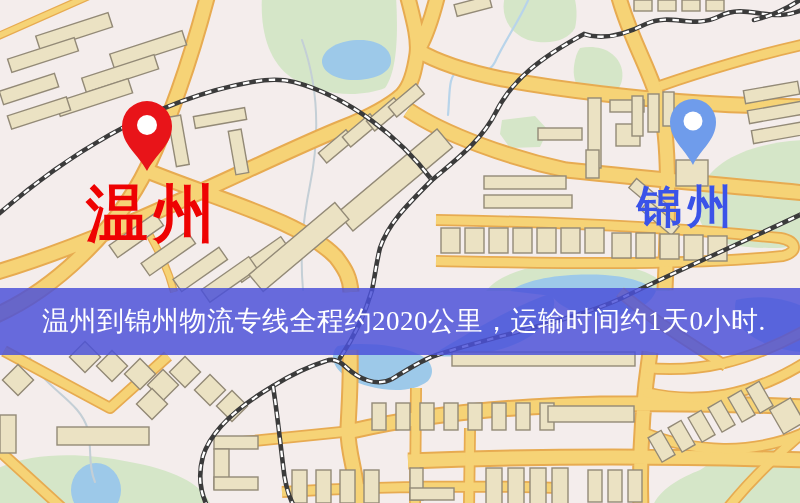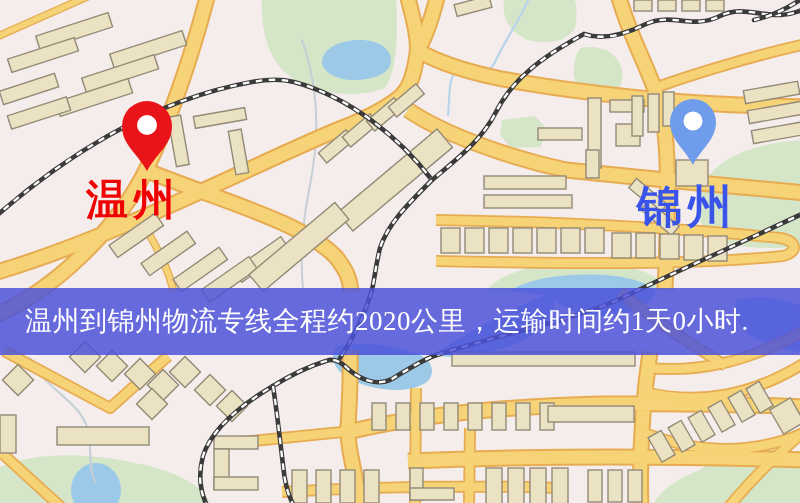--- a/index.html
+++ b/index.html
@@ -20,26 +20,26 @@
   .edge-minor{stroke-width:8;}  .fill-minor{stroke-width:5.5;}
   .bld{fill:var(--building-fill,#ebe2c3);stroke:var(--building-edge,#938a77);stroke-width:1.4;}
   .rail-base{fill:none;stroke:var(--railway-dark,#3b3b3b);stroke-width:4.6;stroke-linecap:round;}
   .rail-dash{fill:none;stroke:var(--railway-light,#ffffff);stroke-width:2.3;stroke-dasharray:6.5 6.5;}
 
   .pin{position:absolute;line-height:0;}
   .pin-origin{left:119px;top:99px;width:56px;height:74px;}
   .pin-dest{left:667px;top:97px;width:52px;height:70px;}
   .city-label{position:absolute;font-weight:bold;letter-spacing:5px;white-space:nowrap;
               text-shadow:0 0 1px rgba(255,255,255,.3);}
-  .label-origin{left:86px;top:172px;font-size:42px;color:var(--origin-label,#ee0202);}
+  .label-origin{left:86px;top:172px;font-size:62px;color:var(--origin-label,#ee0202);}
   .label-dest{left:637px;top:177px;font-size:45px;color:var(--destination-label,#3a53e8);font-family:Liberation Serif, serif;}
 
   .banner{position:absolute;left:0;top:288px;width:800px;height:67px;}
   .banner-bg{position:absolute;inset:0;background:var(--banner-bg,#4b51d9);opacity:.84;}
-  .banner-text{position:relative;z-index:1;height:59px;line-height:67px;padding-left:25px;
+  .banner-text{position:relative;z-index:1;height:59px;line-height:67px;padding-left:42px;
                font-size:27px;letter-spacing:.5px;color:var(--banner-text,#ffffff);white-space:nowrap;}
 </style>
 </head>
 <body>
 
 <div class="stage">
 
   <svg class="map-svg" viewBox="0 0 800 503" xmlns="http://www.w3.org/2000/svg">
     <defs>
       <path id="Rmaj" d="M 208,-6 C 192,55 172,115 147,168 C 118,228 55,290 -6,316

